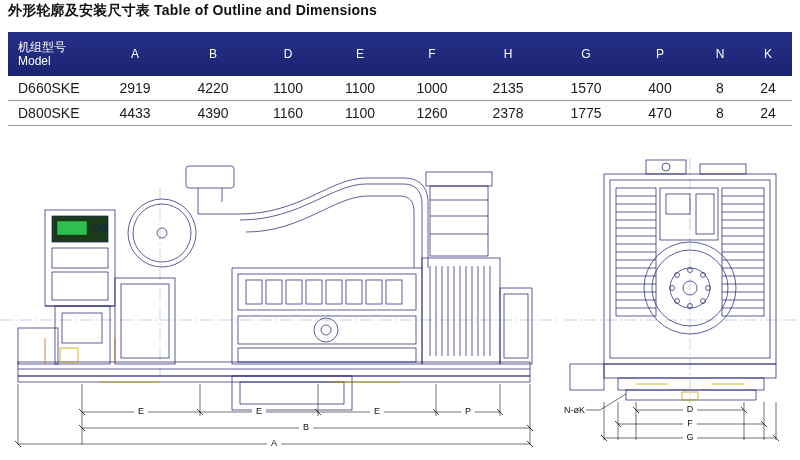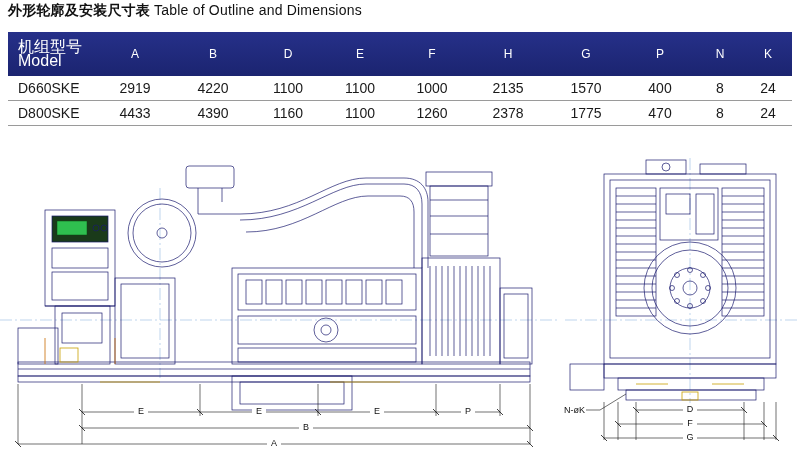--- a/index.html
+++ b/index.html
@@ -23,21 +23,21 @@
   .title {
     position: absolute;
     left: 8px;
     top: 2px;
     font-size: 14px;
     color: #111111;
     white-space: nowrap;
     letter-spacing: 0.2px;
   }
   .title .cn { font-weight: bold; margin-top: 12px; }
-  .title .en { font-weight: normal; text-align: center; }
+  .title .en { font-weight: bold; text-align: center; }
 
   
   .table-wrap {
     position: absolute;
     left: 8px;
     top: 32px;
     width: 784px;
   }
   table.dims {
     border-collapse: collapse;
@@ -51,21 +51,21 @@
     font-size: 12px;
     font-weight: normal;
     height: 42px;
     vertical-align: middle;
     border: none;
     text-align: center;
   }
   table.dims thead th.model-col {
     text-align: left;
     padding-left: 10px;
-    font-size: 16px;
+    font-size: 12px;
     line-height: 14px;
   }
   table.dims tbody td {
     font-size: 14px;
     color: #1a1a1a;
     height: 22px;
     text-align: center;
     border-bottom: 1px solid #9a9a9a;
     border-top: 1px solid #9a9a9a;
     background: #ffffff;

